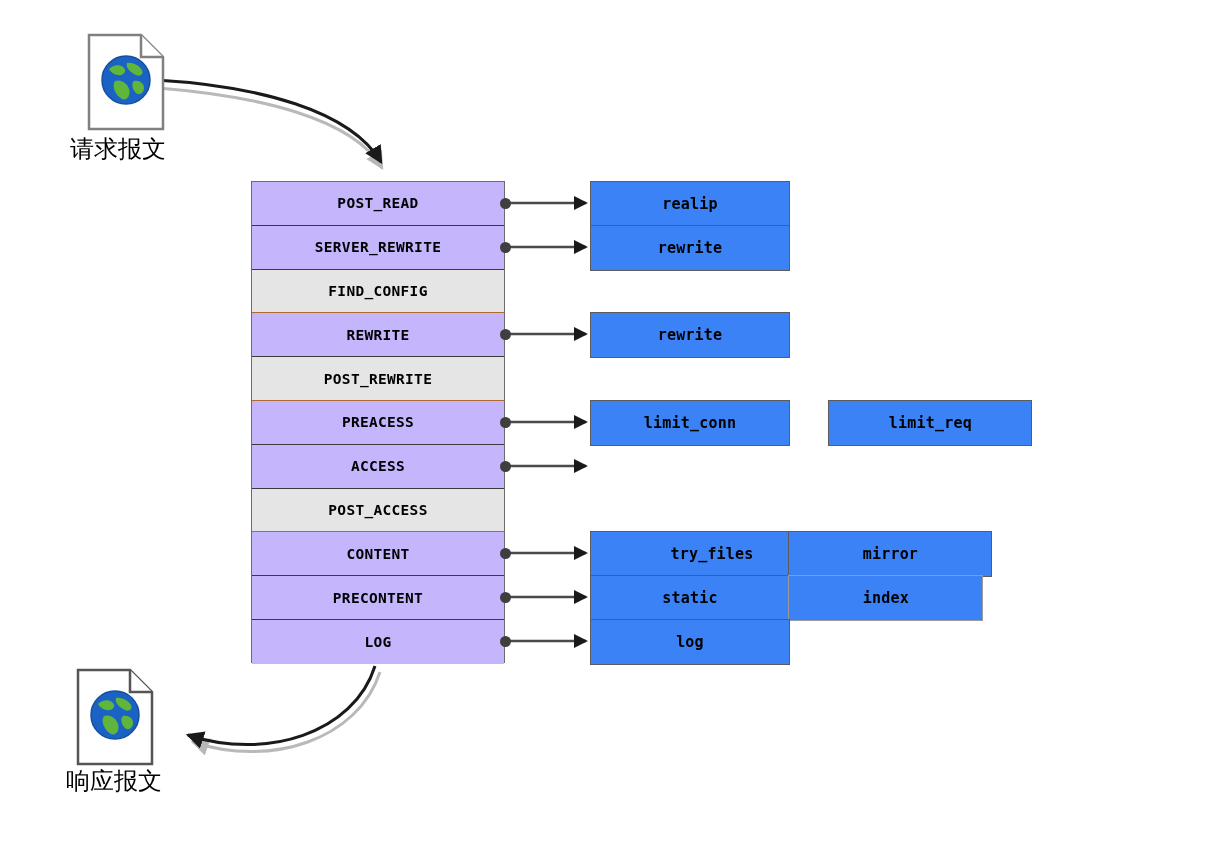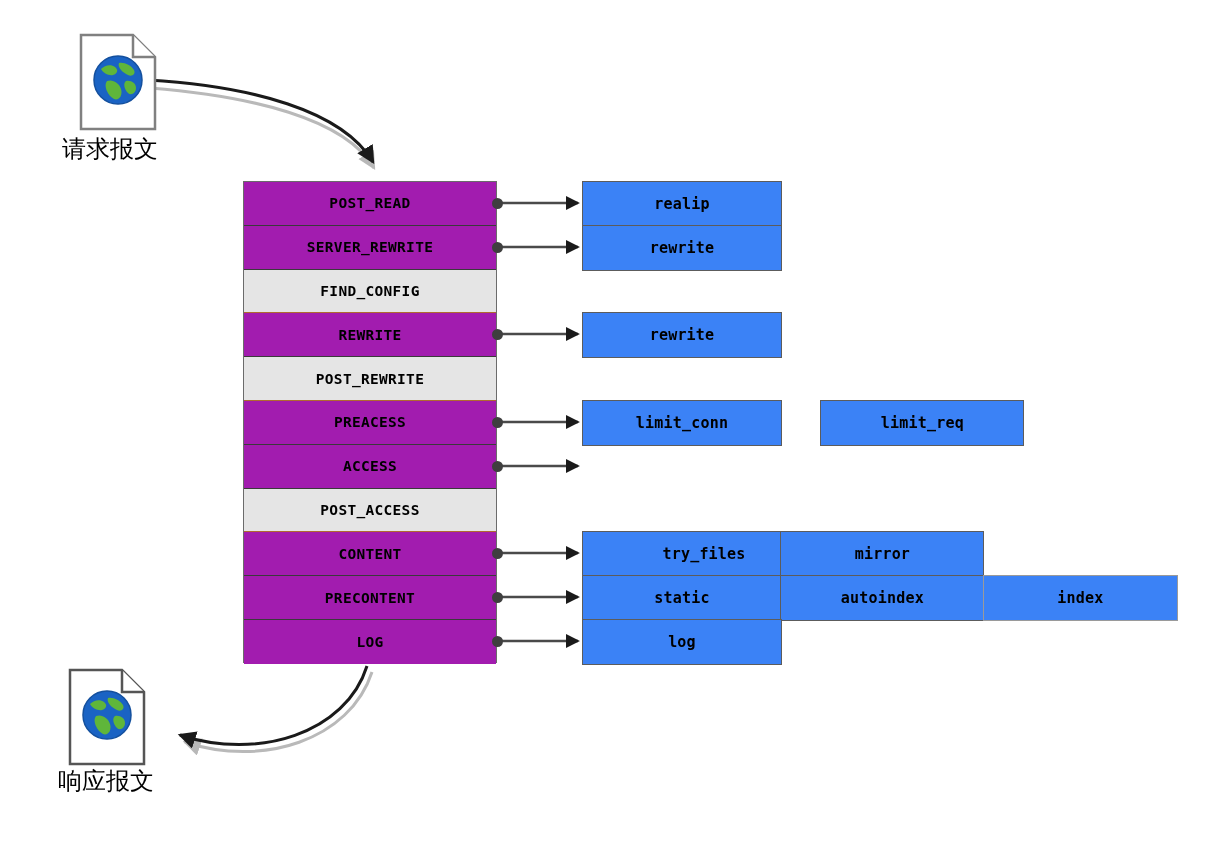--- a/index.html
+++ b/index.html
@@ -9,21 +9,21 @@
   }
   body {
     width: 1224px;
     height: 843px;
     position: relative;
     overflow: hidden;
     font-family: "DejaVu Sans Mono", "Liberation Mono", monospace;
   }
   #canvas {
     position: absolute;
-    left: 0; top: 0;
+    left: 8px; top: 0;
     width: 1180px;
     height: 843px;
   }
 
   
   .doc-icon {
     position: absolute;
     width: 78px;
     height: 98px;
   }
@@ -55,21 +55,21 @@
   .phase-row {
     position: relative;
     box-sizing: border-box;
     height: 43.8px;
     border-bottom: 1.6px solid #3a3a3a;
     display: flex;
     align-items: center;
     justify-content: center;
   }
   .phase-row:last-child { border-bottom: none; }
-  .phase-row.green  { background: #a21caf; }
+  .phase-row.green  { background: #c4b5fd; }
   .phase-row.orange { background: #e5e5e5; border-bottom-color: #b06a30; }
   .phase-row.orange + .phase-row { }
   .phase-label {
     font-family: "DejaVu Sans Mono", "Liberation Mono", monospace;
     font-size: 14.5px;
     font-weight: bold;
     color: #000000;
     letter-spacing: 0.3px;
     white-space: nowrap;
   }
@@ -263,23 +263,20 @@
         <span class="mod-text">try_files</span>
       </div>
       <div class="mod-cell" style="width:204px;">
         <span class="mod-text">mirror</span>
       </div>
     </div>
     <div class="mod-row">
       <div class="mod-cell" style="width:200px;">
         <span class="mod-text">static</span>
       </div>
-      <div class="mod-cell" style="width:204px;">
-        <span class="mod-text">autoindex</span>
-      </div>
       <div class="mod-cell light" style="width:195px;justify-content:center;">
         <span class="mod-text">index</span>
       </div>
     </div>
     <div class="mod-row">
       <div class="mod-cell" style="width:200px;">
         <span class="mod-text">log</span>
       </div>
     </div>
   </div>

